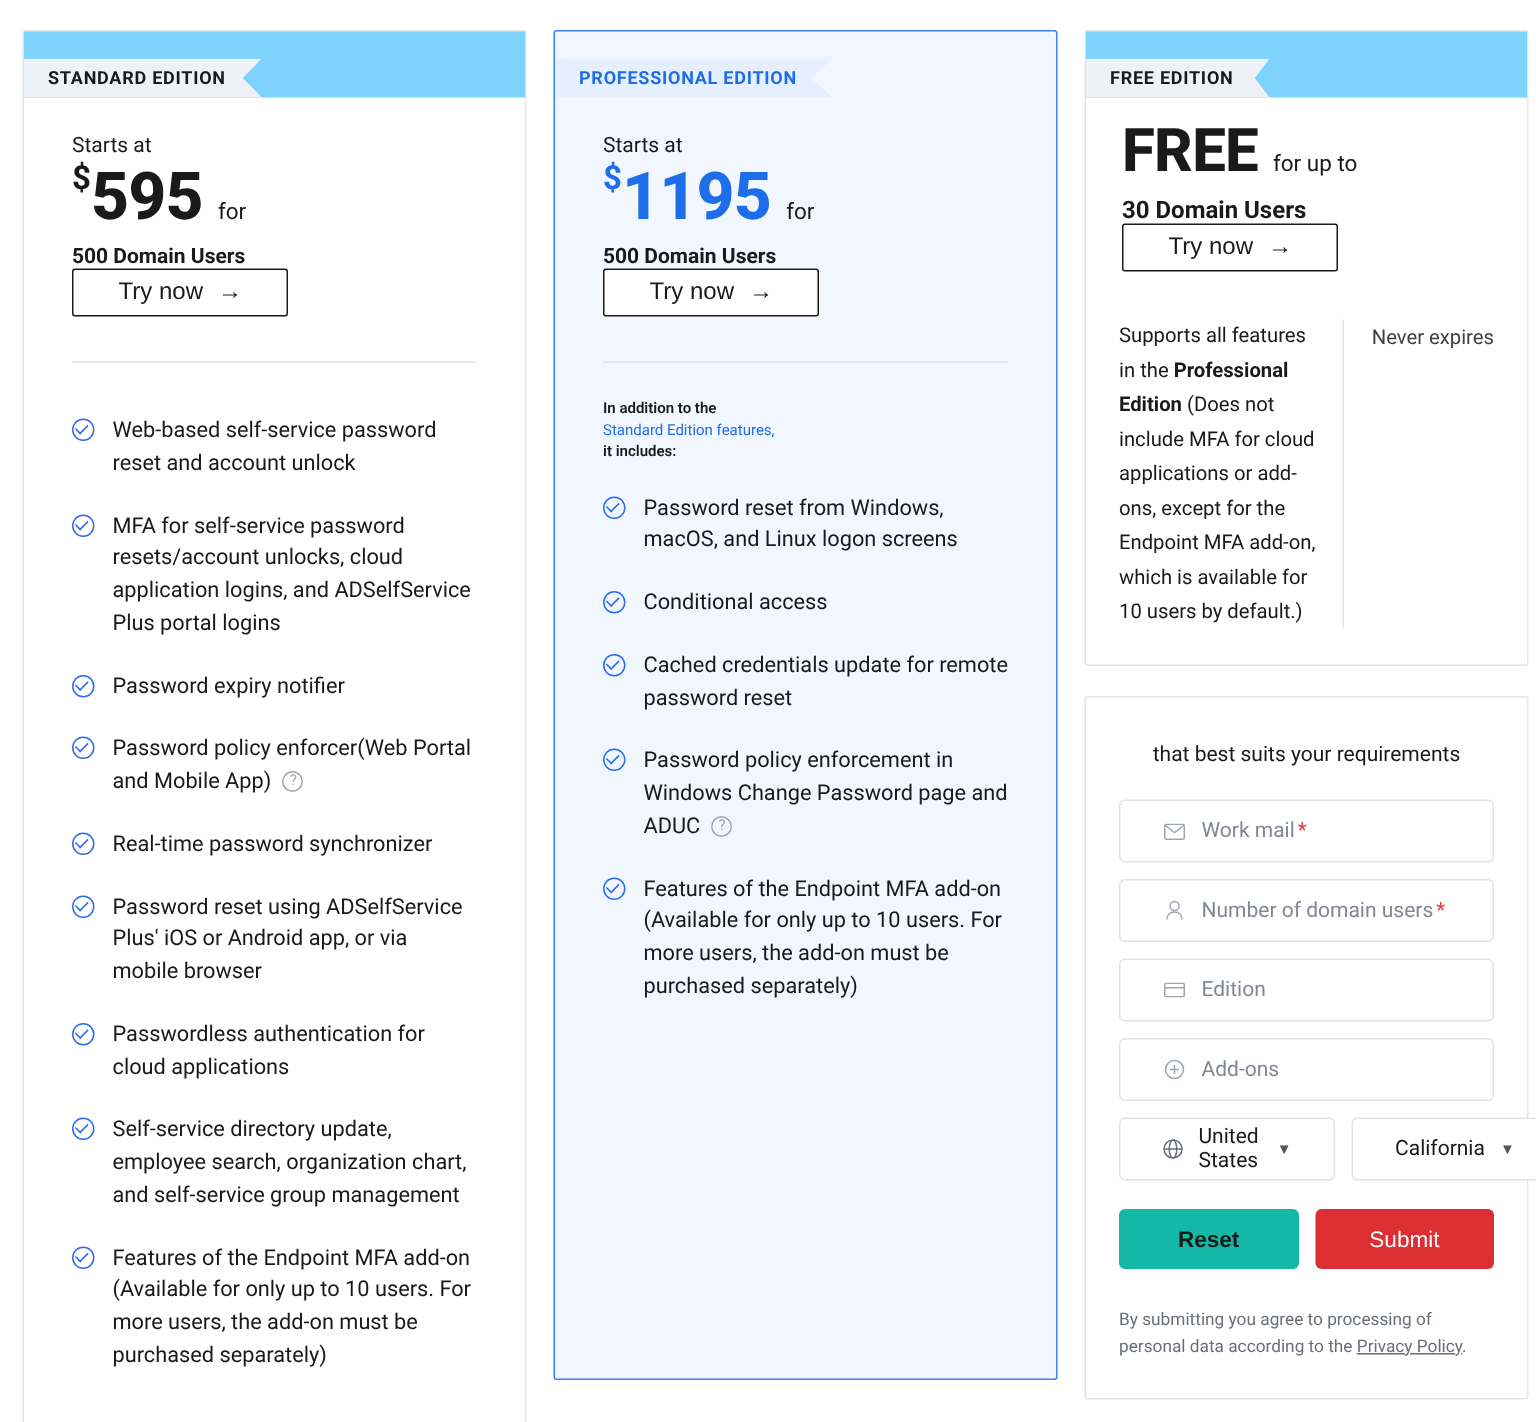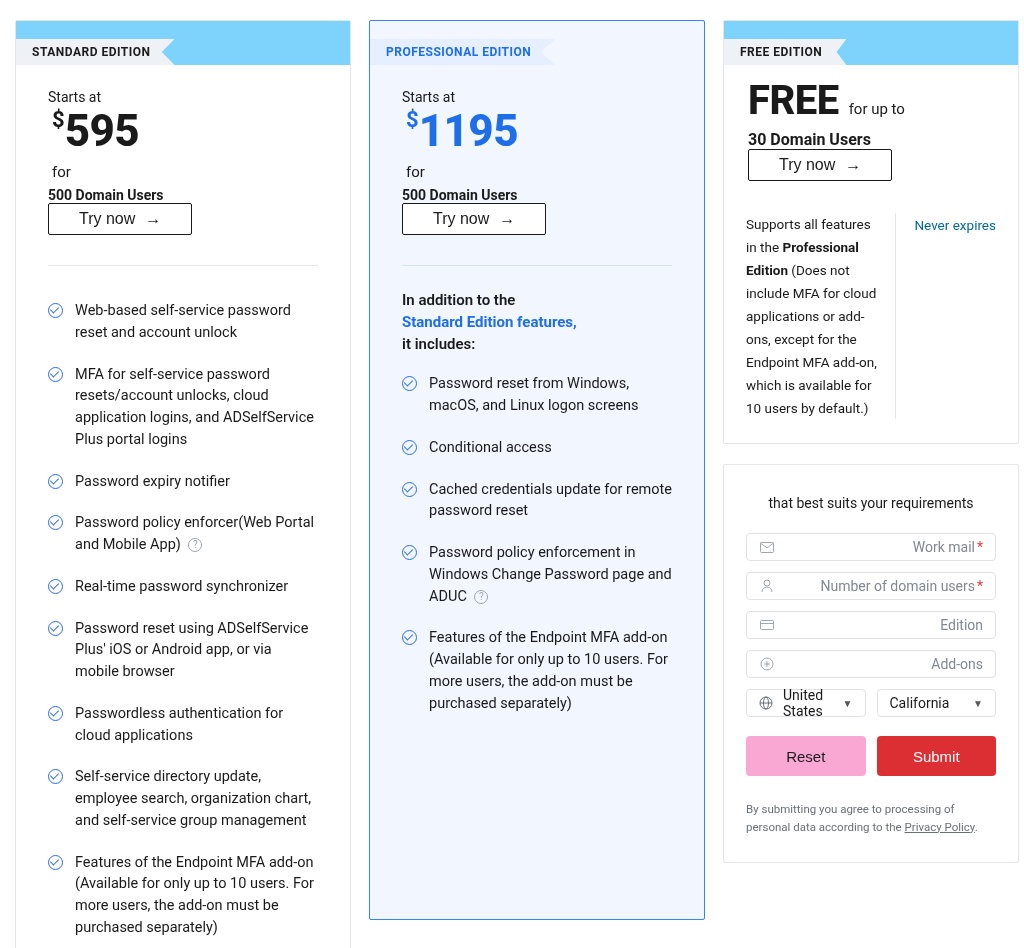--- a/index.html
+++ b/index.html
@@ -41,21 +41,21 @@
     background: #eef2f7;
     color: #1a1a1a;
     clip-path: polygon(0 0, 100% 0, 92% 50%, 100% 100%, 0 100%);
   }
   .card.professional .badge {
     background: #e6efff;
     color: #1d6ee8;
   }
   .pad { padding: 18px 32px 28px; }
   .starts { font-size: 14px; color: #1a1a1a; margin-top: 6px; }
-  .price-row { display: flex; align-items: baseline; gap: 6px; flex-direction: column; }
+  .price-row { display: flex; align-items: baseline; gap: 6px; }
   .price-cur {
     font-size: 22px;
     font-weight: 700;
     vertical-align: top;
     position: relative;
     top: 2px;
   }
   .price-num {
     font-size: 44px;
     font-weight: 800;
@@ -78,22 +78,22 @@
     border-radius: 2px;
   }
   .professional .try-btn { background: #fff; }
   .arrow { font-size: 16px; line-height: 1; }
   hr.sep {
     border: none;
     border-top: 1px solid #e3e6ea;
     margin: 30px 0 24px;
   }
   .professional hr.sep { border-top-color: #d5e2f7; }
-  .feat-intro { font-size: 15px; font-weight: 600; color: #1a1a1a; line-height: 1.45; }
-  .feat-intro .blue { color: #1d6ee8; font-weight: 700; }
+  .feat-intro { font-size: 10px; font-weight: 600; color: #1a1a1a; line-height: 1.45; }
+  .feat-intro .blue { color: #1d6ee8; font-weight: 400; }
   ul.features { list-style: none; margin-top: 8px; }
   ul.features li {
     display: flex;
     gap: 12px;
     padding: 10px 0;
     font-size: 14.5px;
     line-height: 1.5;
     color: #1a1a1a;
   }
   .chk {
@@ -145,53 +145,52 @@
     align-items: start;
   }
   .free-note {
     font-size: 13.5px;
     line-height: 1.7;
     color: #1a1a1a;
     border-right: 1px solid #e3e6ea;
     padding-right: 14px;
   }
   .free-note b { font-weight: 700; }
-  .never { font-size: 13.5px; color: #0369a1; padding-top: 4px; }
+  .never { font-size: 13.5px; color: #404040; padding-top: 4px; }
   
   .quote-card { padding: 26px 22px 26px; }
   .q-title { font-size: 22px; font-weight: 700; text-align: center; }
   .q-sub { font-size: 14px; text-align: center; margin-top: 4px; color: #1a1a1a; }
   .form { margin-top: 22px; display: flex; flex-direction: column; gap: 11px; }
   .field {
     display: flex;
     align-items: center;
     gap: 10px;
     border: 1px solid #dfe3e8;
     border-radius: 4px;
-    padding: 0 12px;
-    height: 28px;
+    padding: 0 28px;
+    height: 42px;
     background: #fff;
     font-size: 14px;
     color: #818891;
-    justify-content: space-between;
   }
   .field .req { color: #e23b3b; margin-left: 2px; }
   .ficon { width: 16px; display: flex; align-items: center; justify-content: center; color: #a0a6af; }
   .twofield { display: grid; grid-template-columns: 1fr 1fr; gap: 11px; }
   .sel .caret { margin-left: auto; font-size: 10px; color: #555; }
   .btn-row { display: grid; grid-template-columns: 1fr 1fr; gap: 11px; margin-top: 8px; }
   .btn {
     height: 40px;
     border: none;
     border-radius: 4px;
     font-size: 15px;
     font-weight: 500;
     cursor: pointer;
   }
-  .btn.reset { background: #f9a8d4; color: #1a1a1a; }
+  .btn.reset { background: #14b8a6; color: #1a1a1a; font-weight: bold; }
   .btn.submit { background: #db2f33; color: #fff; }
   .legal { font-size: 11.5px; color: #6a6f77; margin-top: 14px; line-height: 1.5; }
   .legal a { color: #6a6f77; text-decoration: underline; }
   svg { display: block; }
 </style>
 </head>
 <body>
 
 <div class="grid">
 

